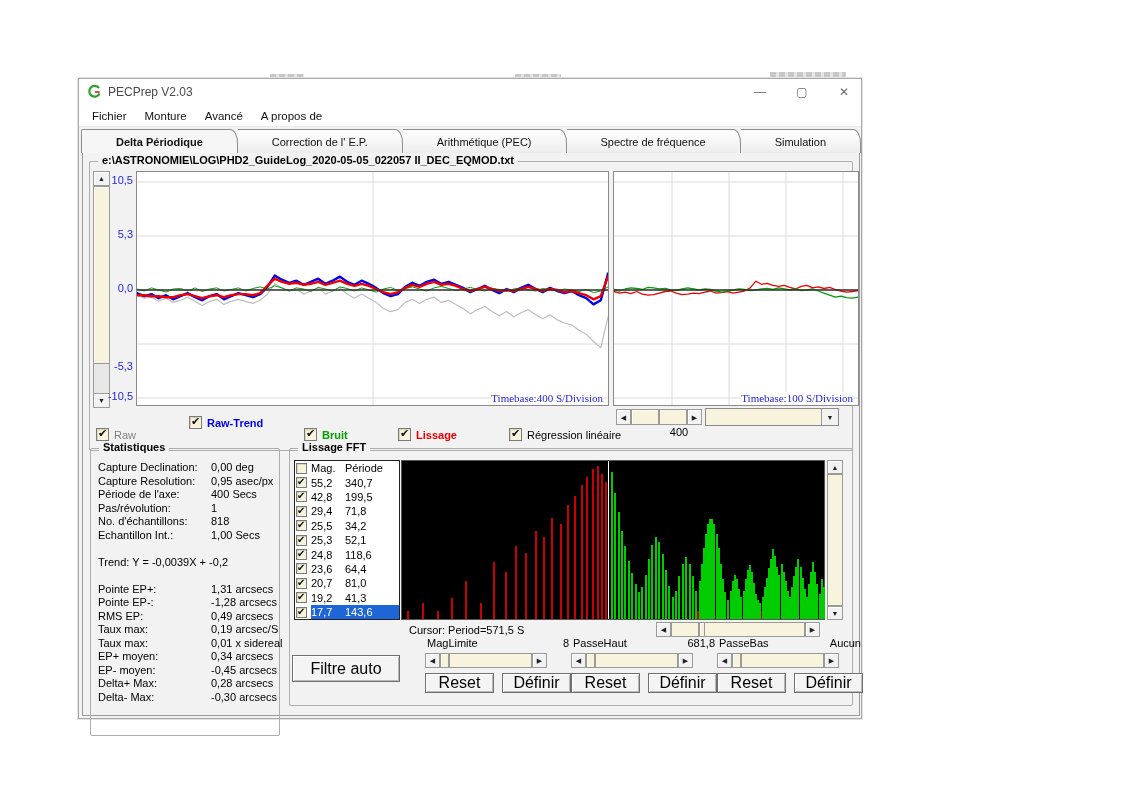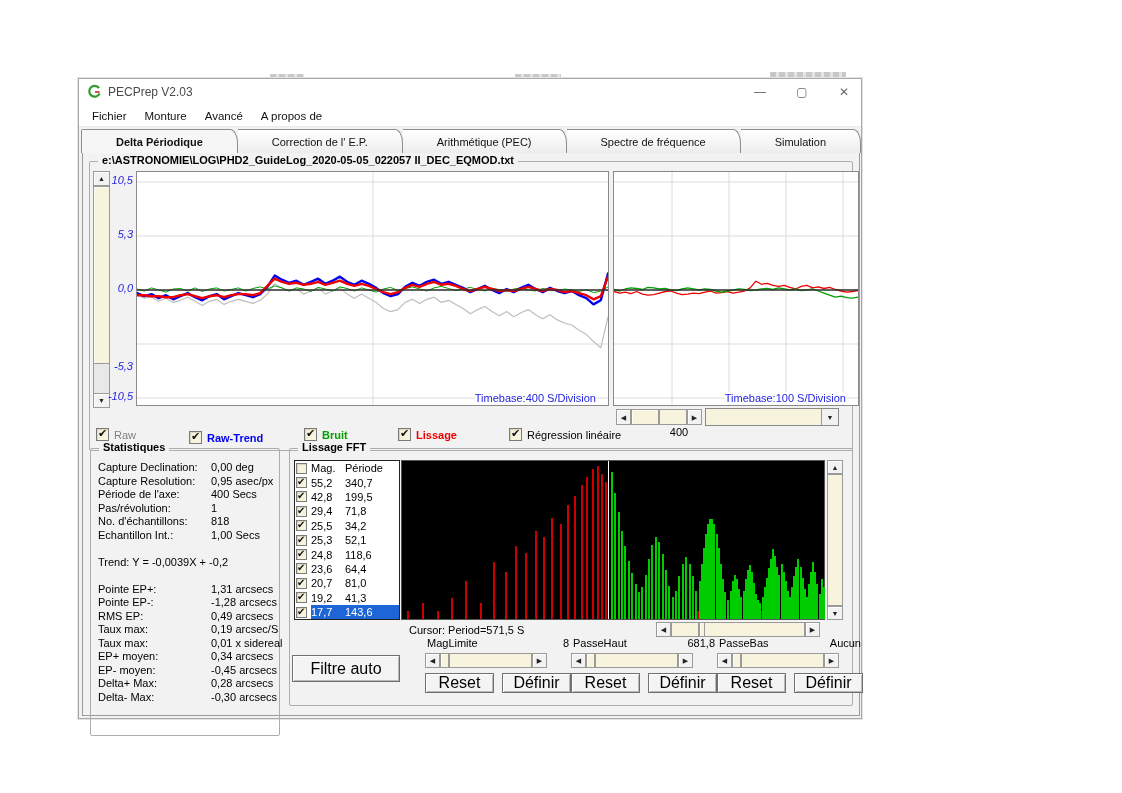--- a/index.html
+++ b/index.html
@@ -27,23 +27,23 @@
   
   .sb-btn{background:#f2f2f2;border:1px solid #9a9a9a;box-shadow:inset 1px 1px 0 #fff;display:flex;align-items:center;justify-content:center;font-size:7px;color:#222;line-height:1;}
   .sb-track{background:#f7f3dc;border:1px solid #9a9a9a;}
   .sb-thumb{background:#f7f3dc;border:1px solid #9a9a9a;box-shadow:inset 1px 1px 0 #fffdf0;}
   .vscroll{position:absolute;width:17px;display:flex;flex-direction:column;}
   .vscroll .sb-btn{height:15px;width:100%;}
   .hscroll{position:absolute;height:16px;display:flex;flex-direction:row;}
   .hscroll .sb-btn{width:15px;height:100%;}
   
   .plot{position:absolute;background:#fff;border:1px solid #8a8a8a;}
-  .timebase{position:absolute;right:12px;bottom:1px;font-size:11px;color:#2424e0;background:#fff;}
+  .timebase{position:absolute;right:5px;bottom:1px;font-size:11px;color:#2424e0;background:#fff;font-family:Liberation Serif, serif;}
   .ylabels{position:absolute;width:23px;font-size:11px;color:#2424e0;}
-  .ylabels span{position:absolute;right:1px;font-style:italic;}
+  .ylabels span{position:absolute;right:1px;}
   
   .toggle{position:absolute;display:flex;align-items:center;gap:5px;font-size:11px;}
   .chk{width:13px;height:13px;background:#f7f3dc;border:1px solid #7a7a7a;box-shadow:inset 1px 1px 1px #d8d4ba;position:relative;flex:0 0 auto;}
   .chk.checked::after{content:"\2714";position:absolute;left:1px;top:-2px;font-size:11px;color:#111;}
   
   #stats-rows{position:absolute;left:7px;top:12px;right:3px;font-size:11px;color:#000;}
   .stat-row{display:flex;height:13.5px;line-height:13.5px;white-space:nowrap;}
   .stat-row .sl{min-width:113px;}
   
   #fft-list{position:absolute;background:#fff;border:1px solid #222;font-size:11px;overflow:hidden;}
@@ -183,21 +183,21 @@
     <span class="combo-btn">
           <span>▼</span>
         </span>
   </div>
 
   <div id="toggles">
         <label class="toggle" style="left: 17px; top: 349px;">
           <span class="chk checked"></span>
           <span style="color: rgb(128, 128, 128);">Raw</span>
         </label>
-        <label class="toggle" style="left: 110px; top: 352px; align-items: center;">
+        <label class="toggle" style="left: 110px; top: 337px; align-items: center;">
           <span class="chk checked"></span>
           <span style="color: rgb(0, 0, 238); font-weight: bold;">Raw-Trend</span>
         </label>
         <label class="toggle" style="left: 225px; top: 349px;">
           <span class="chk checked"></span>
           <span style="color: rgb(0, 160, 0); font-weight: bold;">Bruit</span>
         </label>
         <label class="toggle" style="left: 319px; top: 349px;">
           <span class="chk checked"></span>
           <span style="color: rgb(238, 0, 0); font-weight: bold;">Lissage</span>

